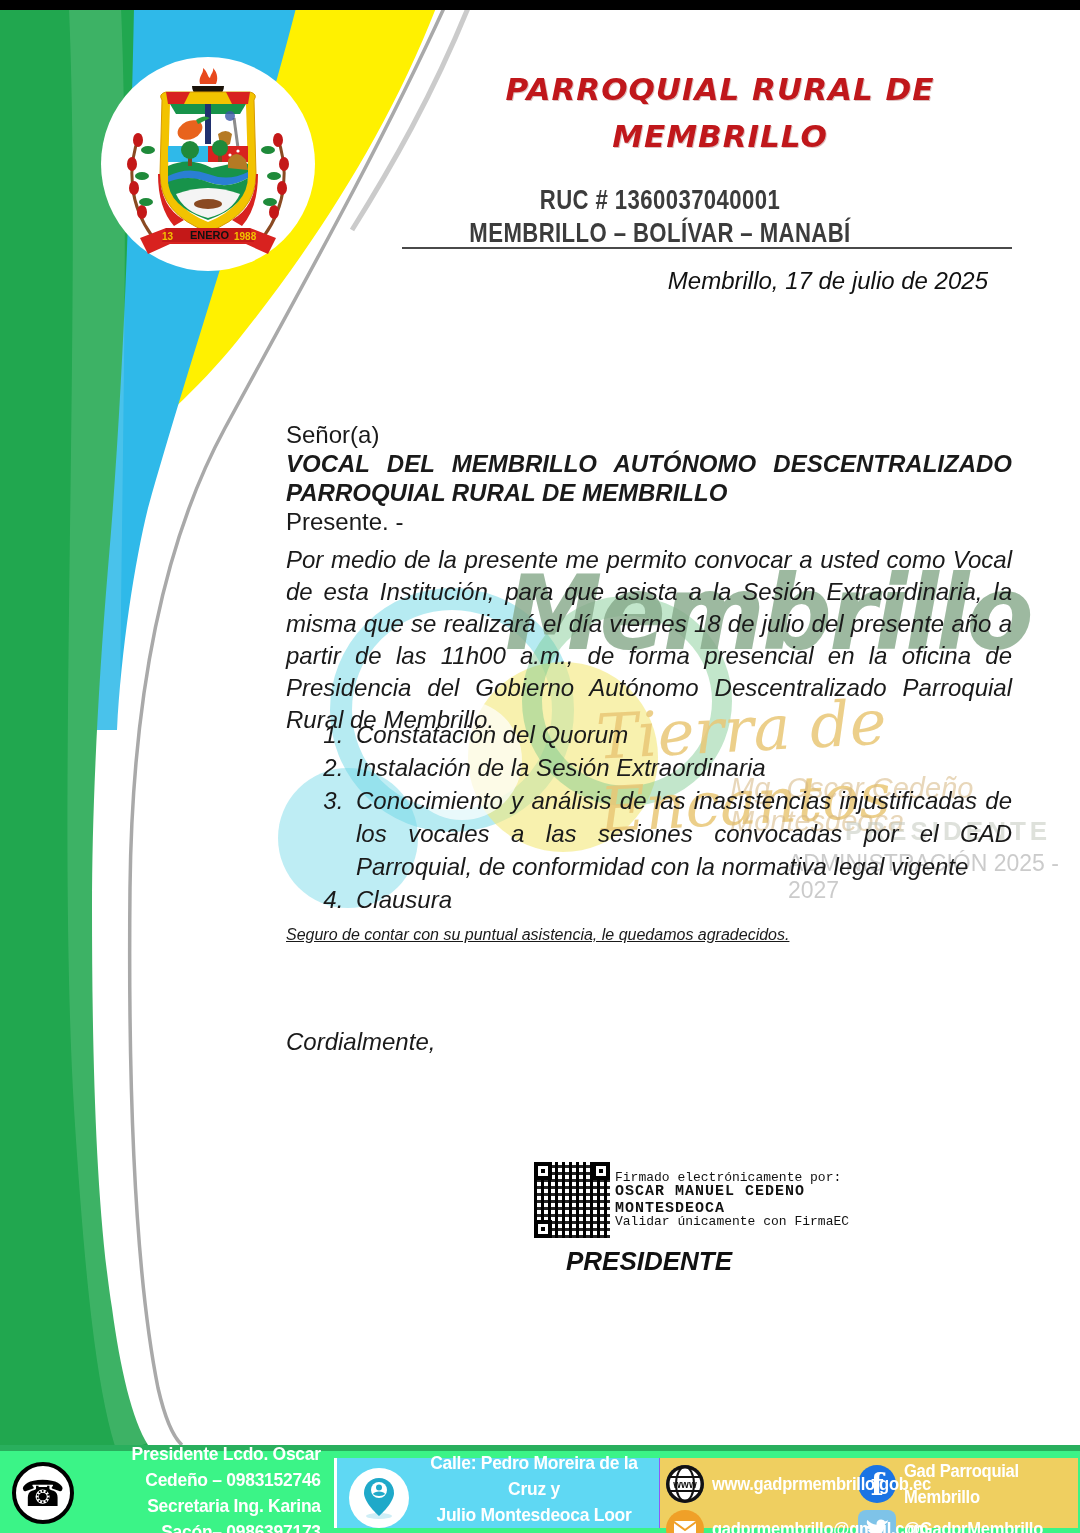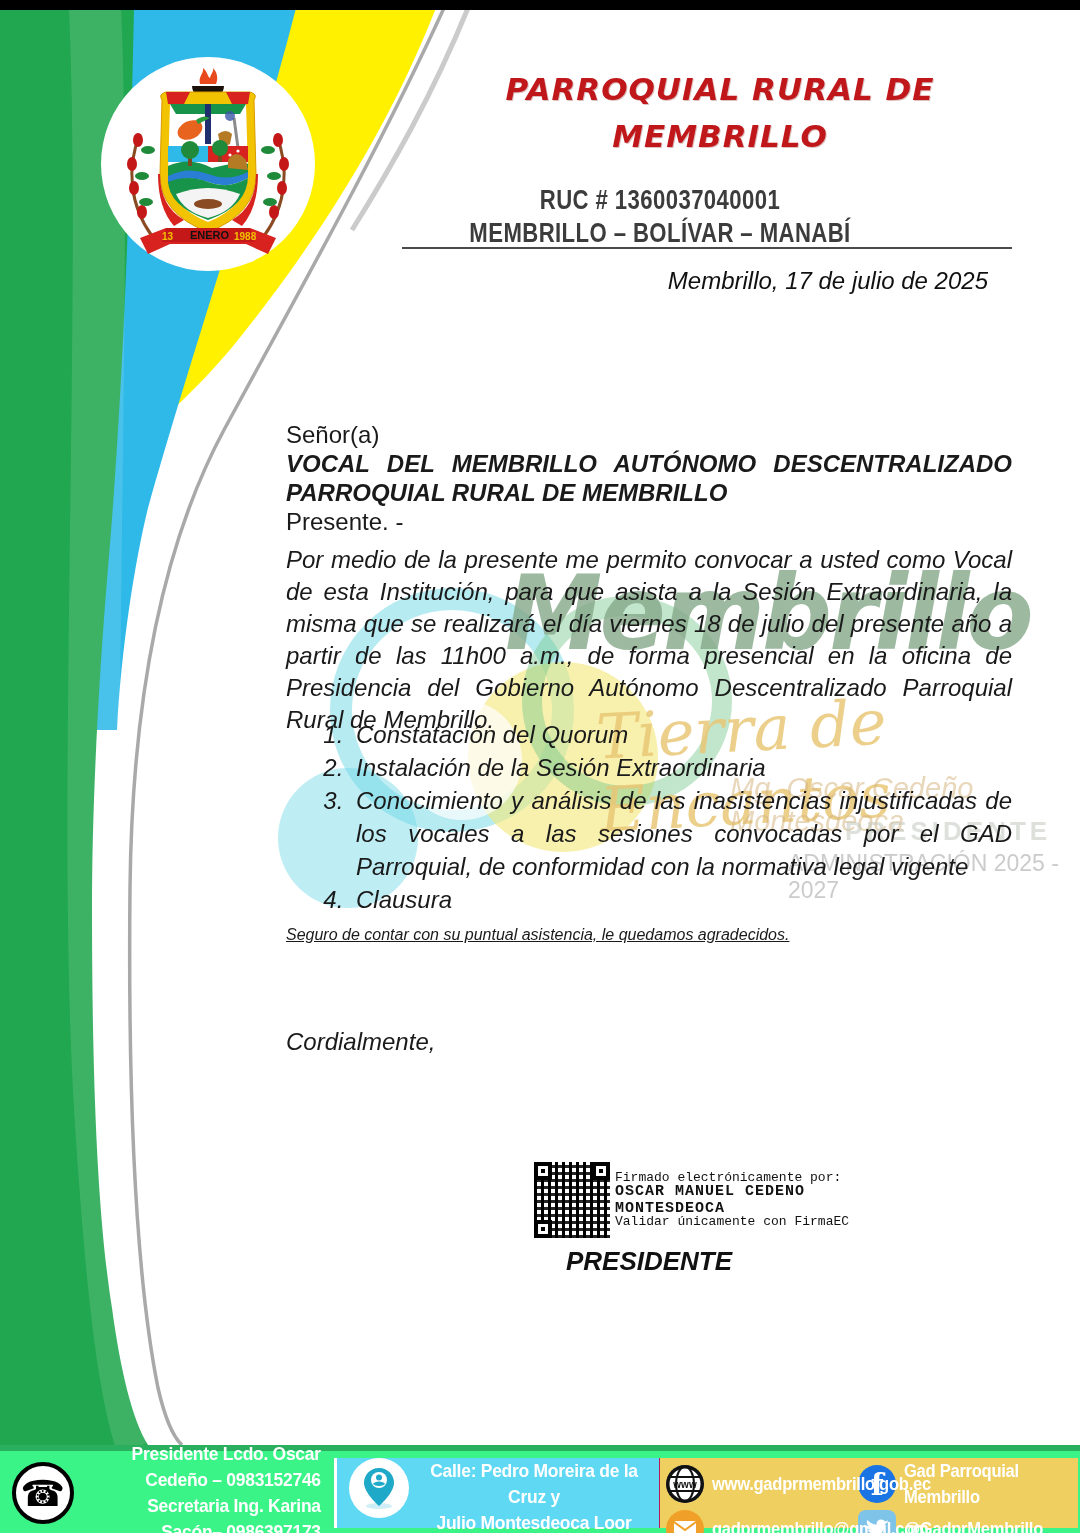--- a/index.html
+++ b/index.html
@@ -70,22 +70,22 @@
   .sig-name{position:absolute;left:286px;top:1246px;width:726px;text-align:center;
        font-size:26px;line-height:30px;color:#111;z-index:3;}
   .sig-name .n{font-style:italic;}
   .sig-name .r{font-style:italic;font-weight:bold;}
 
   
   .footer{position:absolute;left:0;bottom:0;width:1080px;height:88px;background:#3bf487;z-index:7;
           border-top:6px solid #29af5d;box-sizing:border-box;color:#fff;}
   .fpanel{position:absolute;top:7px;bottom:5px;}
   .fp-left{left:4px;width:326px;background:#3bf487;display:flex;align-items:center;}
-  .fp-mid{left:334px;width:322px;background:#5fd8f3;border-left:3px solid #fff;border-right:3px solid #be185d;
-          display:flex;align-items:flex-start;}
+  .fp-mid{left:334px;width:322px;background:#5fd8f3;border-left:3px solid #fff;border-right:3px solid #8b5cf6;
+          display:flex;align-items:flex-end;}
   .fp-right{left:660px;right:2px;background:#efcf60;display:flex;align-items:center;}
   .ftext{font-size:19px;line-height:26px;font-weight:bold;letter-spacing:-0.3px;
          transform:scaleX(.92);transform-origin:left;}
   .fp-left .ftext{flex:1;text-align:right;padding-right:10px;transform-origin:right;}
   .fp-mid .ftext{flex:1;text-align:center;transform-origin:center;}
   .phone-badge{width:62px;height:62px;border-radius:50%;background:#fff;border:4px solid #000;
         box-sizing:border-box;margin-left:8px;display:flex;align-items:center;justify-content:center;
         font-size:36px;color:#000;font-family:"DejaVu Sans",sans-serif;}
   .pin-badge{width:60px;height:60px;border-radius:50%;background:#fff;margin-left:12px;
         display:flex;align-items:center;justify-content:center;}

